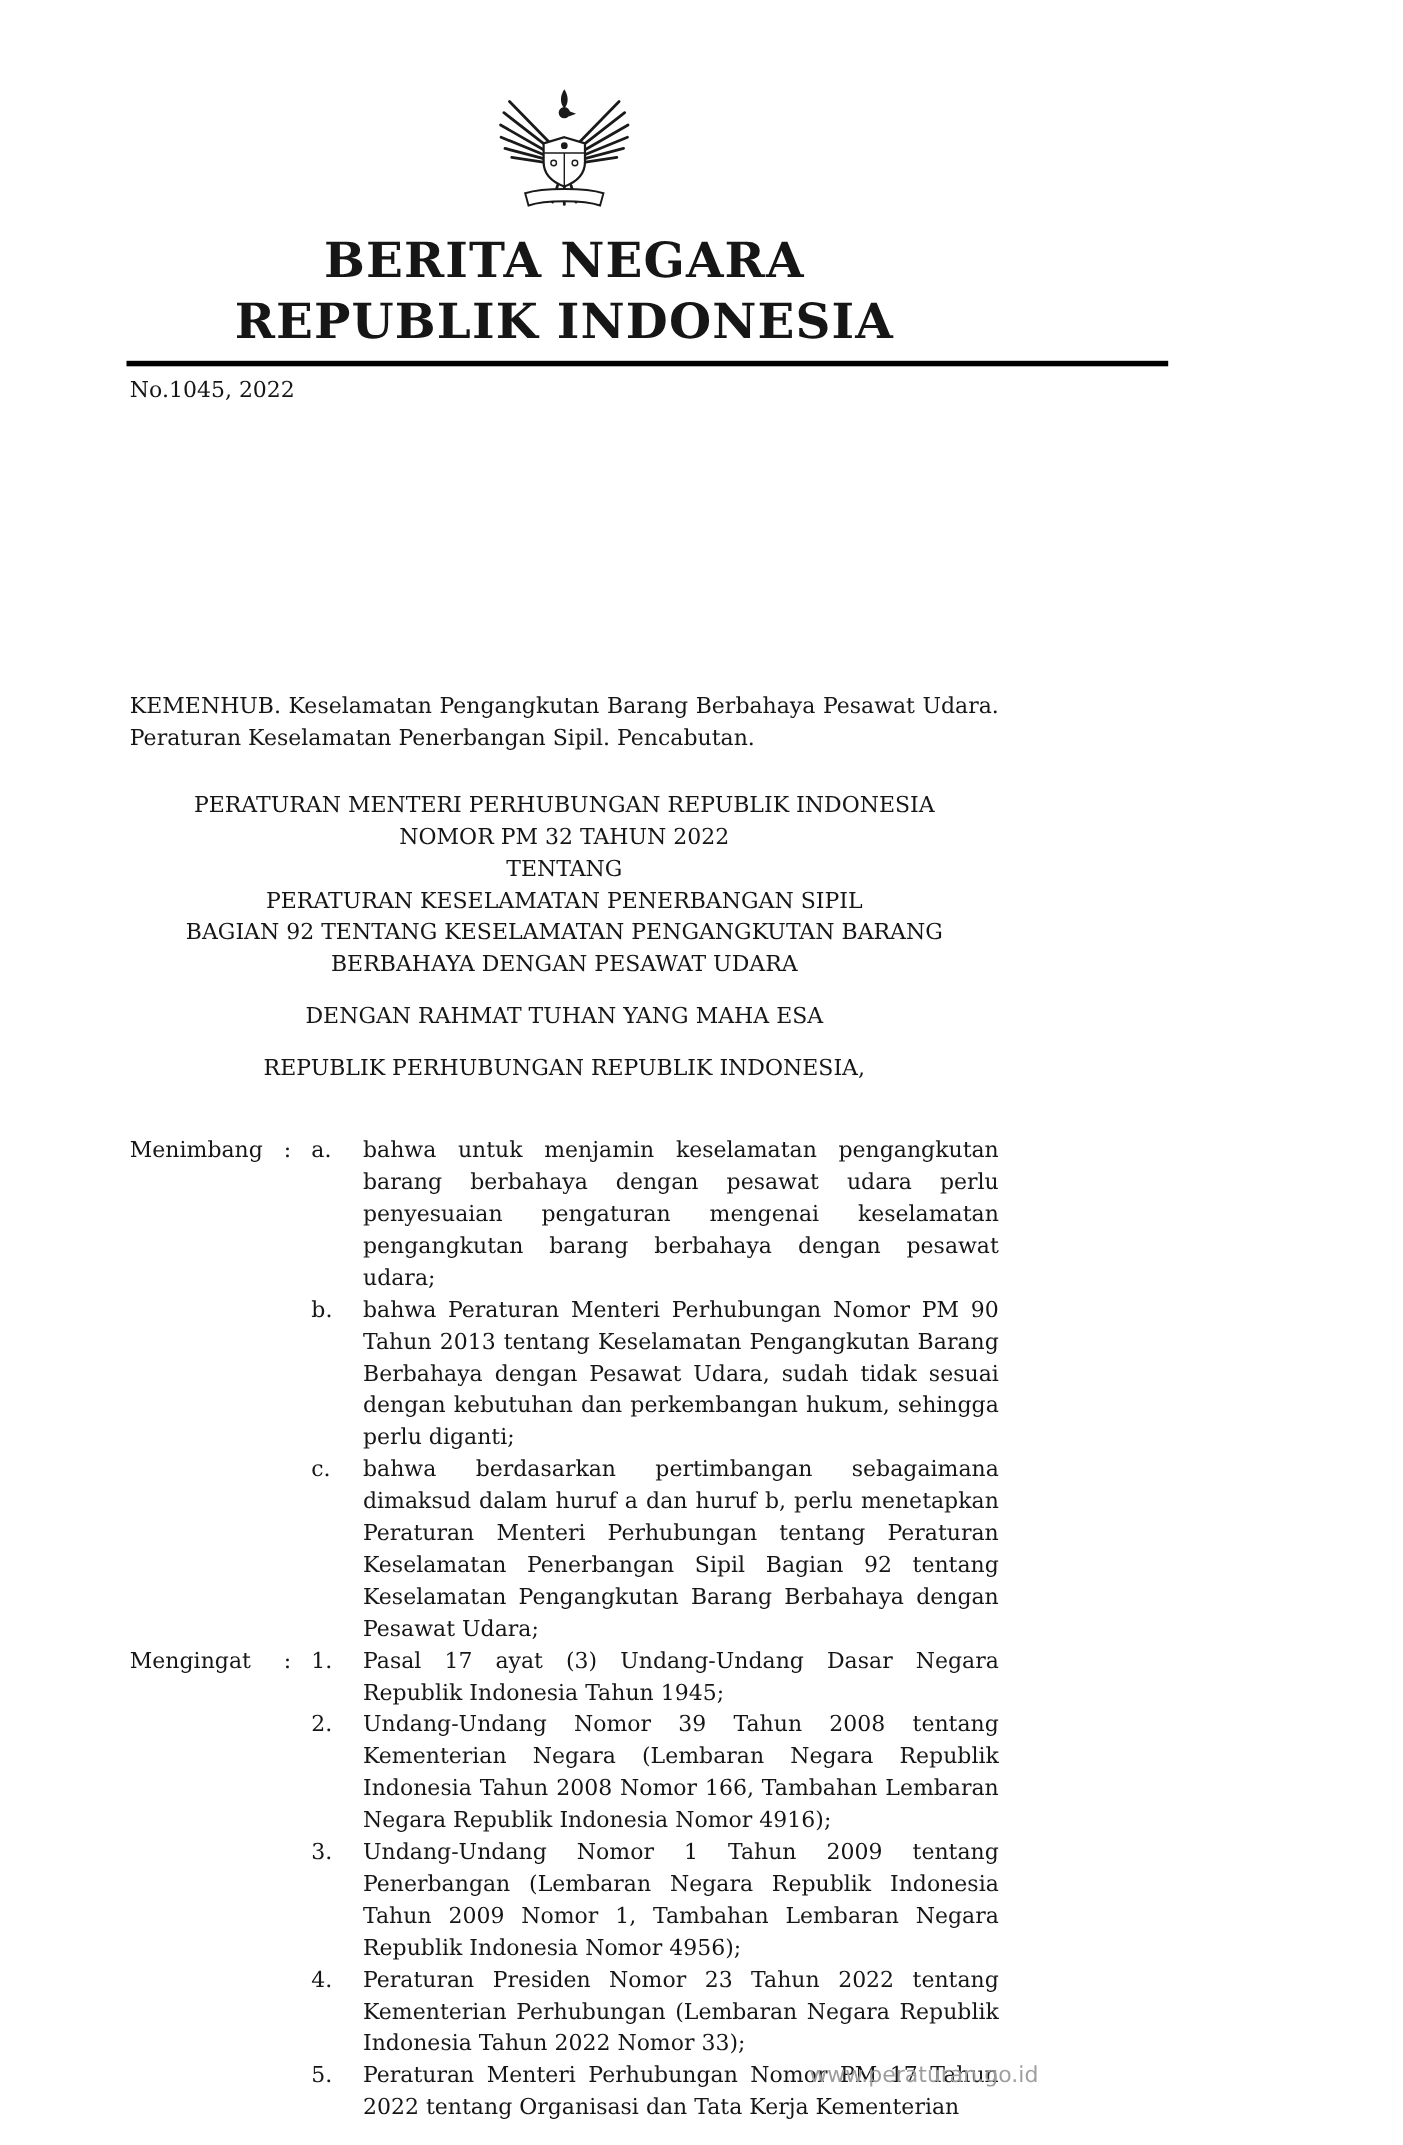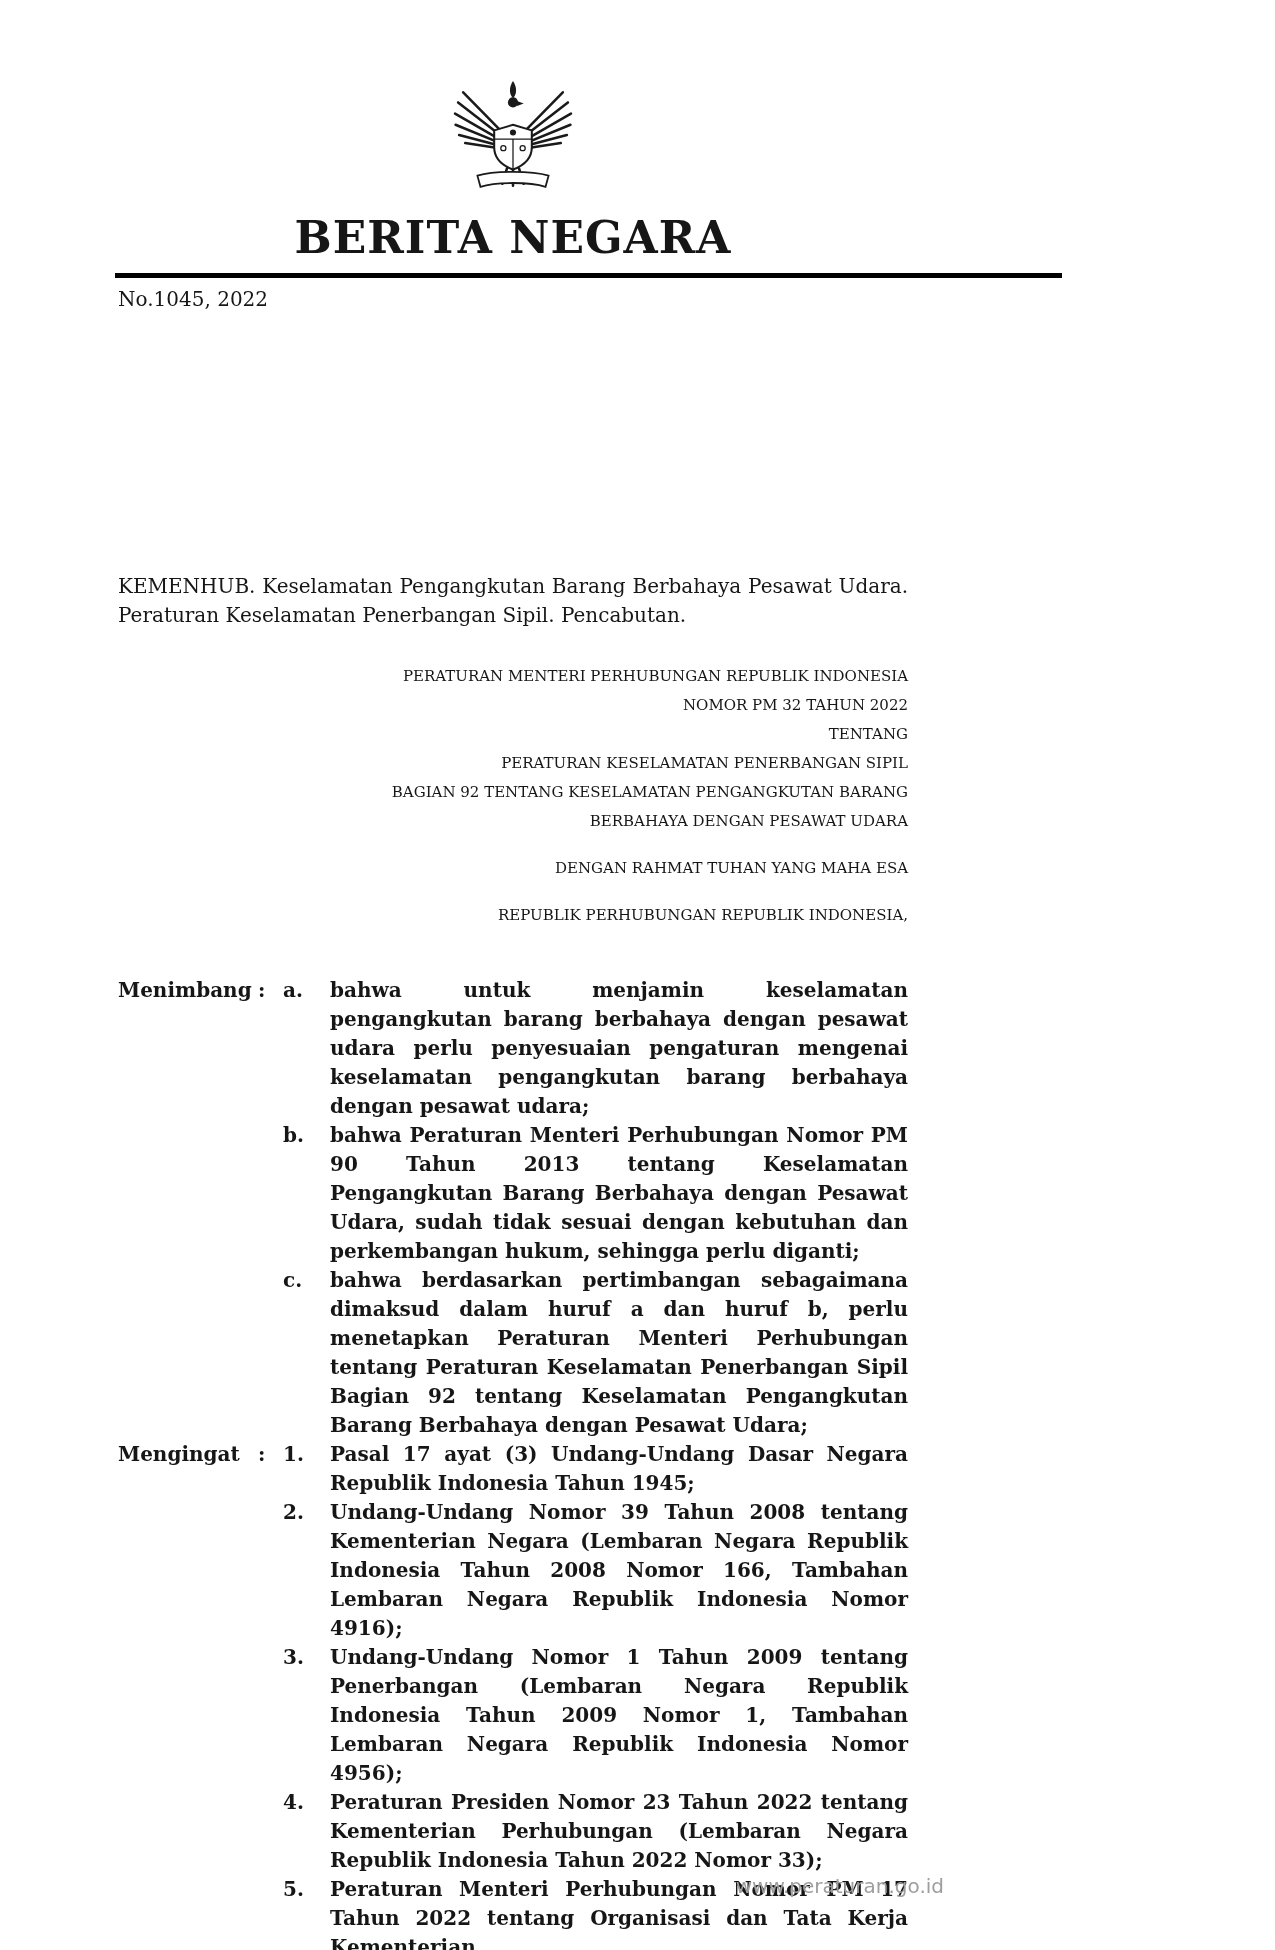--- a/index.html
+++ b/index.html
@@ -50,38 +50,38 @@
     line-height: 29px;
     flex-direction: column;
   }
   .doc-no { width: 287px; flex: 0 0 287px; }
   .subject { flex: 1 1 auto; text-align: justify; }
 
   .title-block {
     width: 790px;
     margin-left: 118px;
     margin-top: 32px;
-    text-align: right;
-    font-size: 15px;
+    text-align: center;
+    font-size: 20px;
     line-height: 29px;
   }
   .title-block .gap-before { margin-top: 18px; }
 
   .clause {
     margin-left: 118px;
     width: 790px;
     display: grid;
     grid-template-columns: 140px 25px 47px 1fr;
     font-size: 20px;
     line-height: 29px;
   }
   .clause.first { margin-top: 46px; }
   .clause.follow { }
   .clause .text { text-align: justify; }
-  .clause .cell { min-height: 0; font-weight: bold; }
+  .clause .cell { min-height: 0; }
 
   .watermark {
     position: absolute;
     right: 118px;
     bottom: 52px;
     font-size: 20px;
     color: #9e9e9e;
     font-family: "DejaVu Sans", "Liberation Sans", sans-serif;
     margin-top: 12px;
   }
@@ -126,20 +126,21 @@
       <circle cx="120" cy="107" r="6" fill="#1a1a1a"></circle>
       <circle cx="101" cy="138" r="5" fill="none" stroke="#1a1a1a" stroke-width="2.5"></circle>
       <circle cx="139" cy="138" r="5" fill="none" stroke="#1a1a1a" stroke-width="2.5"></circle>
 
       <path d="M50 192 C 82 182, 158 182, 190 192 L184 214 C 154 204, 86 204, 56 214 Z" fill="#ffffff" stroke="#1a1a1a" stroke-width="3.5"></path>
     </svg>
   </div>
 
   <div class="gazette-title">
     <div>BERITA NEGARA</div>
+    <div>REPUBLIK INDONESIA</div>
   </div>
 
   <div class="rule"></div>
 
   <div class="header-row">
     <div class="doc-no">No.1045, 2022</div>
     <div class="subject">KEMENHUB. Keselamatan Pengangkutan Barang Berbahaya Pesawat Udara. Peraturan Keselamatan Penerbangan Sipil. Pencabutan.</div>
   </div>
 
   <div class="title-block">

